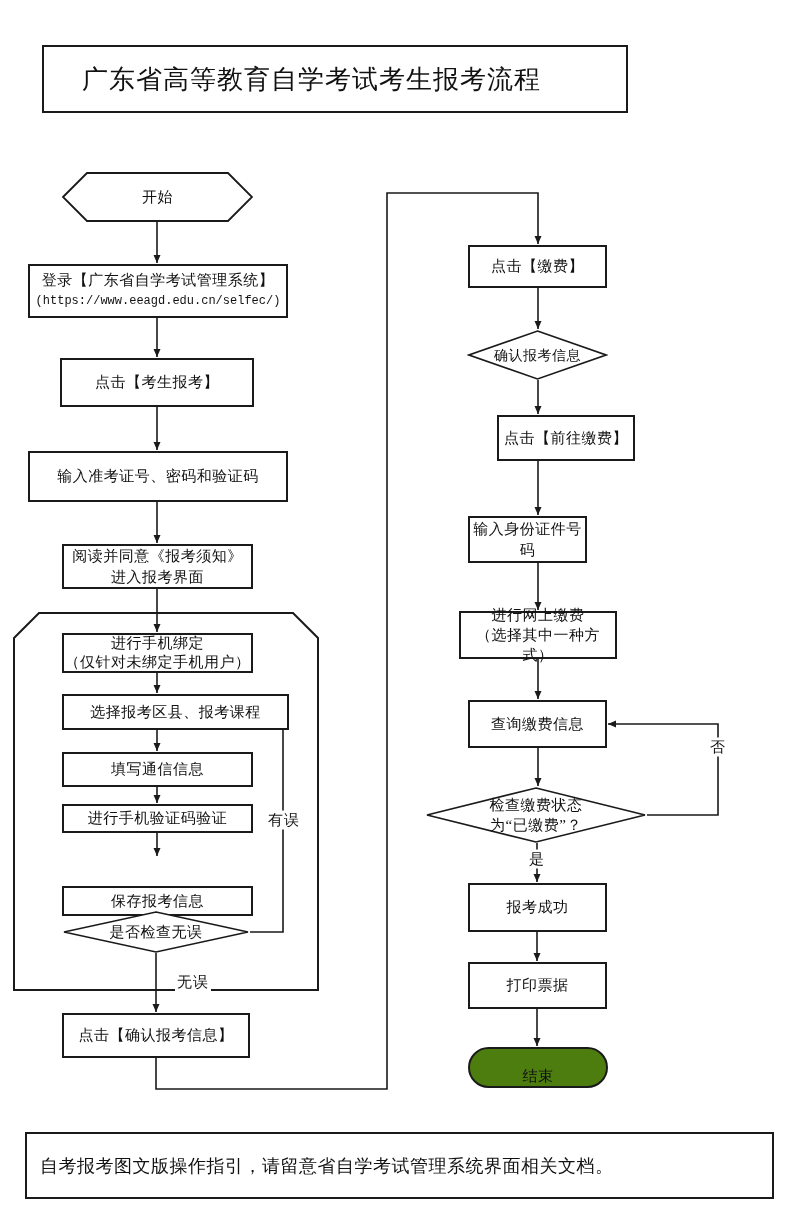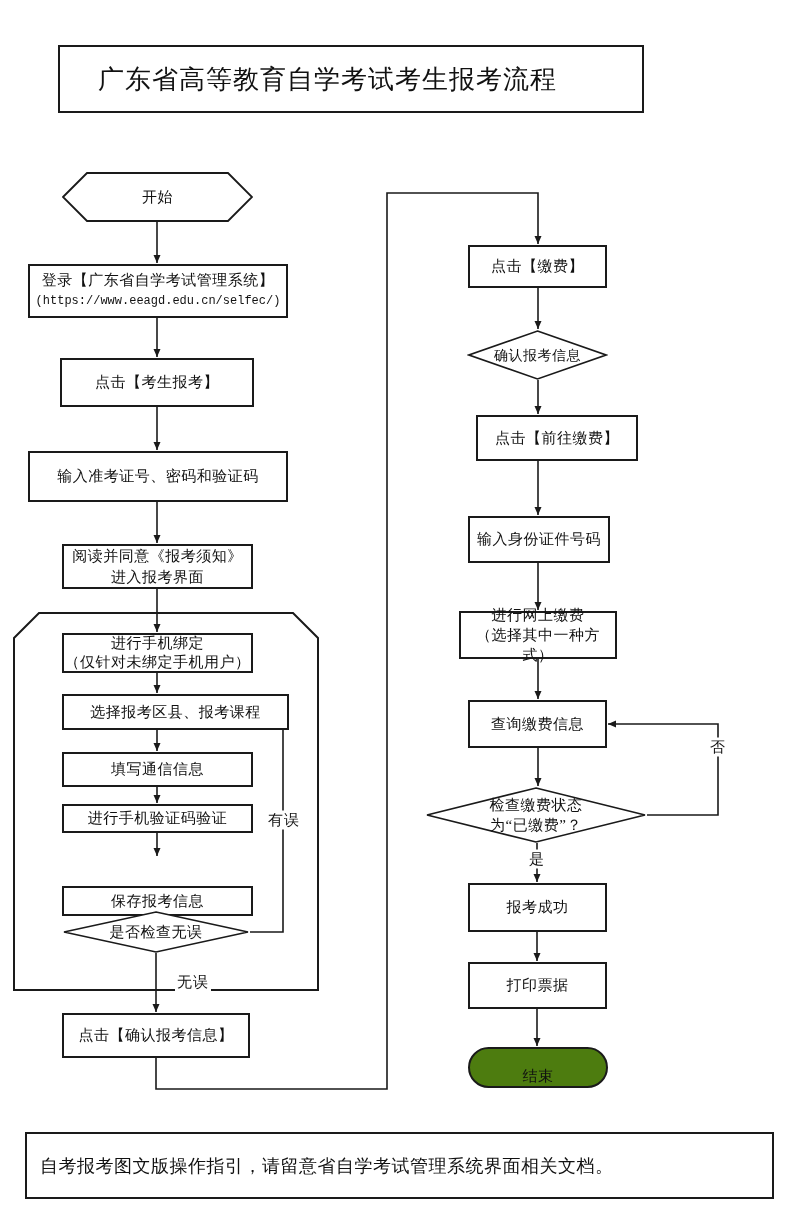--- a/index.html
+++ b/index.html
@@ -24,21 +24,21 @@
   .shape-node .lbl { position:relative; z-index:1; display:flex; flex-direction:column; }
   .stadium {
     position:absolute; box-sizing:border-box; border:2px solid #1a1a1a;
     background:#4d7c0f; border-radius:21px; display:flex; align-items:flex-end;
     justify-content:center; font-size:15px; letter-spacing:0.5px;
   }
   .title-box {
     position:absolute; left:42px; top:45px; width:586px; height:68px;
     box-sizing:border-box; border:2px solid #1a1a1a; background:#ffffff;
     display:flex; align-items:center; padding-left:38px;
-    font-size:26px; letter-spacing:1px;margin-left:16px;
+    font-size:26px; letter-spacing:1px;
   }
   .footer-box {
     position:absolute; left:25px; top:1132px; width:749px; height:67px;
     box-sizing:border-box; border:2px solid #1a1a1a; background:#ffffff;
     display:flex; align-items:center; padding-left:13px;
     font-size:18px; letter-spacing:0.5px;
   }
   .edge-label {
     position:absolute; transform:translate(-50%,-50%); background:#ffffff;
     font-size:15px; padding:0 2px; letter-spacing:1px; z-index:2;
@@ -152,25 +152,25 @@
     <span>点击【缴费】</span>
   </div>
 
   <div class="shape-node" style="left:467px; top:330px; width:141px; height:50px;">
     <svg viewBox="0 0 141 50" preserveAspectRatio="none">
       <polygon points="70.5,1 139,25 70.5,49 2,25" fill="#ffffff" stroke="#1a1a1a" stroke-width="1.6"></polygon>
     </svg>
     <span class="lbl" style="font-size:14px;">确认报考信息</span>
   </div>
 
-  <div class="box" style="left:476px; top:415px; width:162px; height:46px;">
+  <div class="box" style="left:497px; top:415px; width:138px; height:46px;">
     <span>点击【前往缴费】</span>
   </div>
 
-  <div class="box" style="left:468px; top:516px; width:142px; height:47px;align-items:center;">
+  <div class="box" style="left:468px; top:516px; width:119px; height:47px;align-items:center;">
     <span>输入身份证件号码</span>
   </div>
 
   <div class="box" style="left:459px; top:611px; width:158px; height:48px; line-height:20px;">
     <span>进行网上缴费</span>
     <span>（选择其中一种方式）</span>
   </div>
 
   <div class="box" style="left:468px; top:700px; width:139px; height:48px;">
     <span>查询缴费信息</span>

